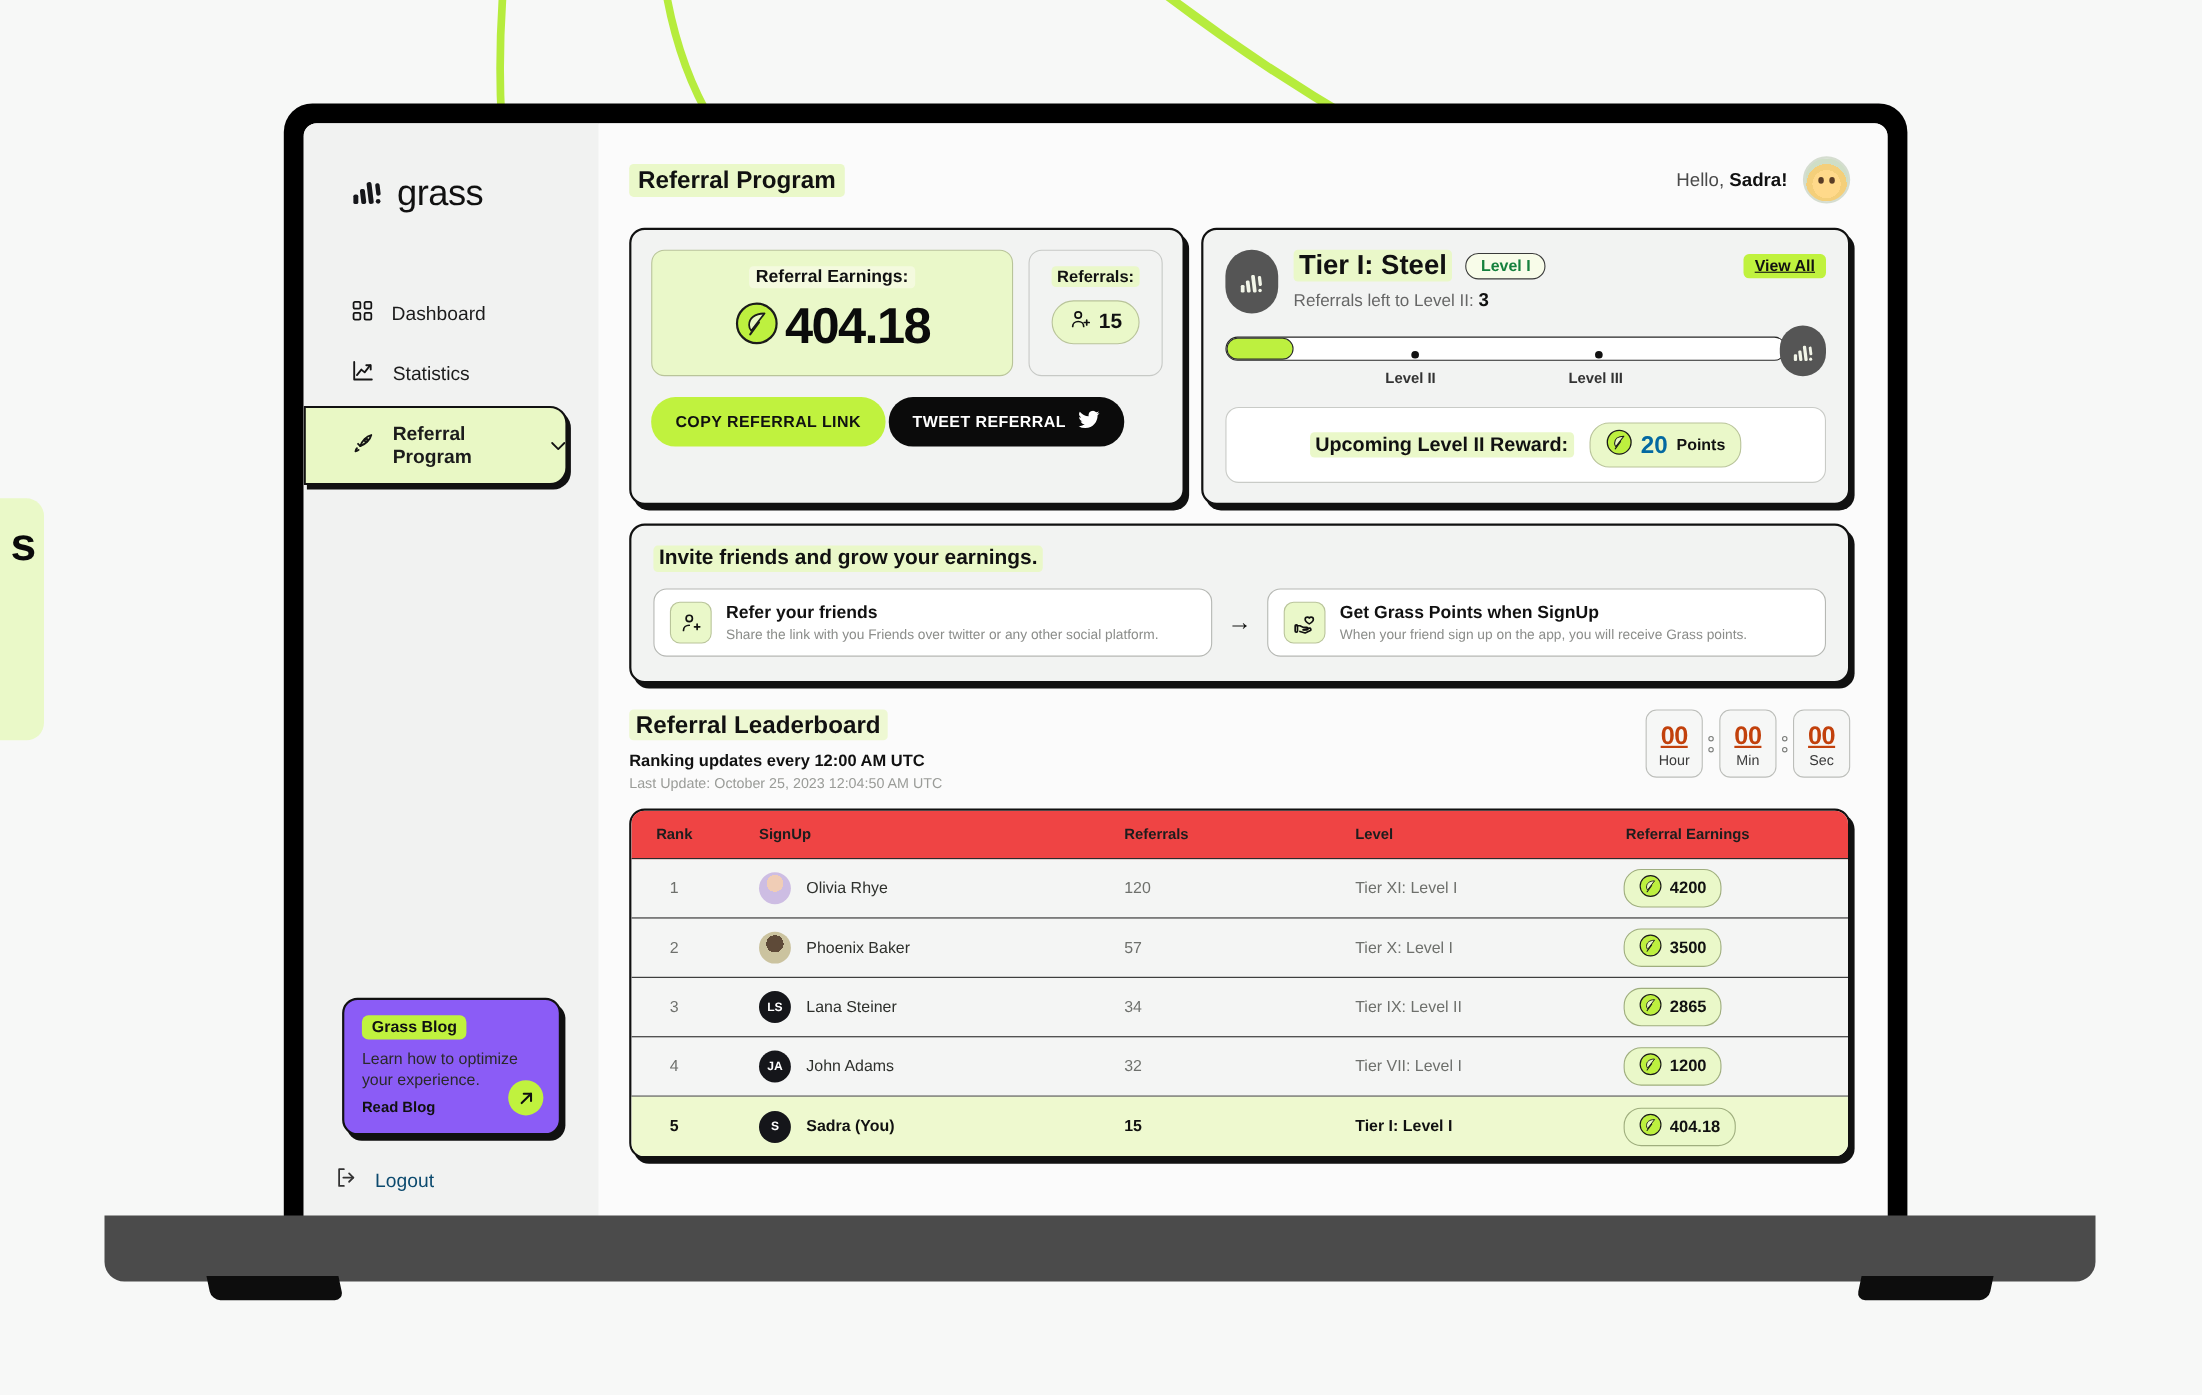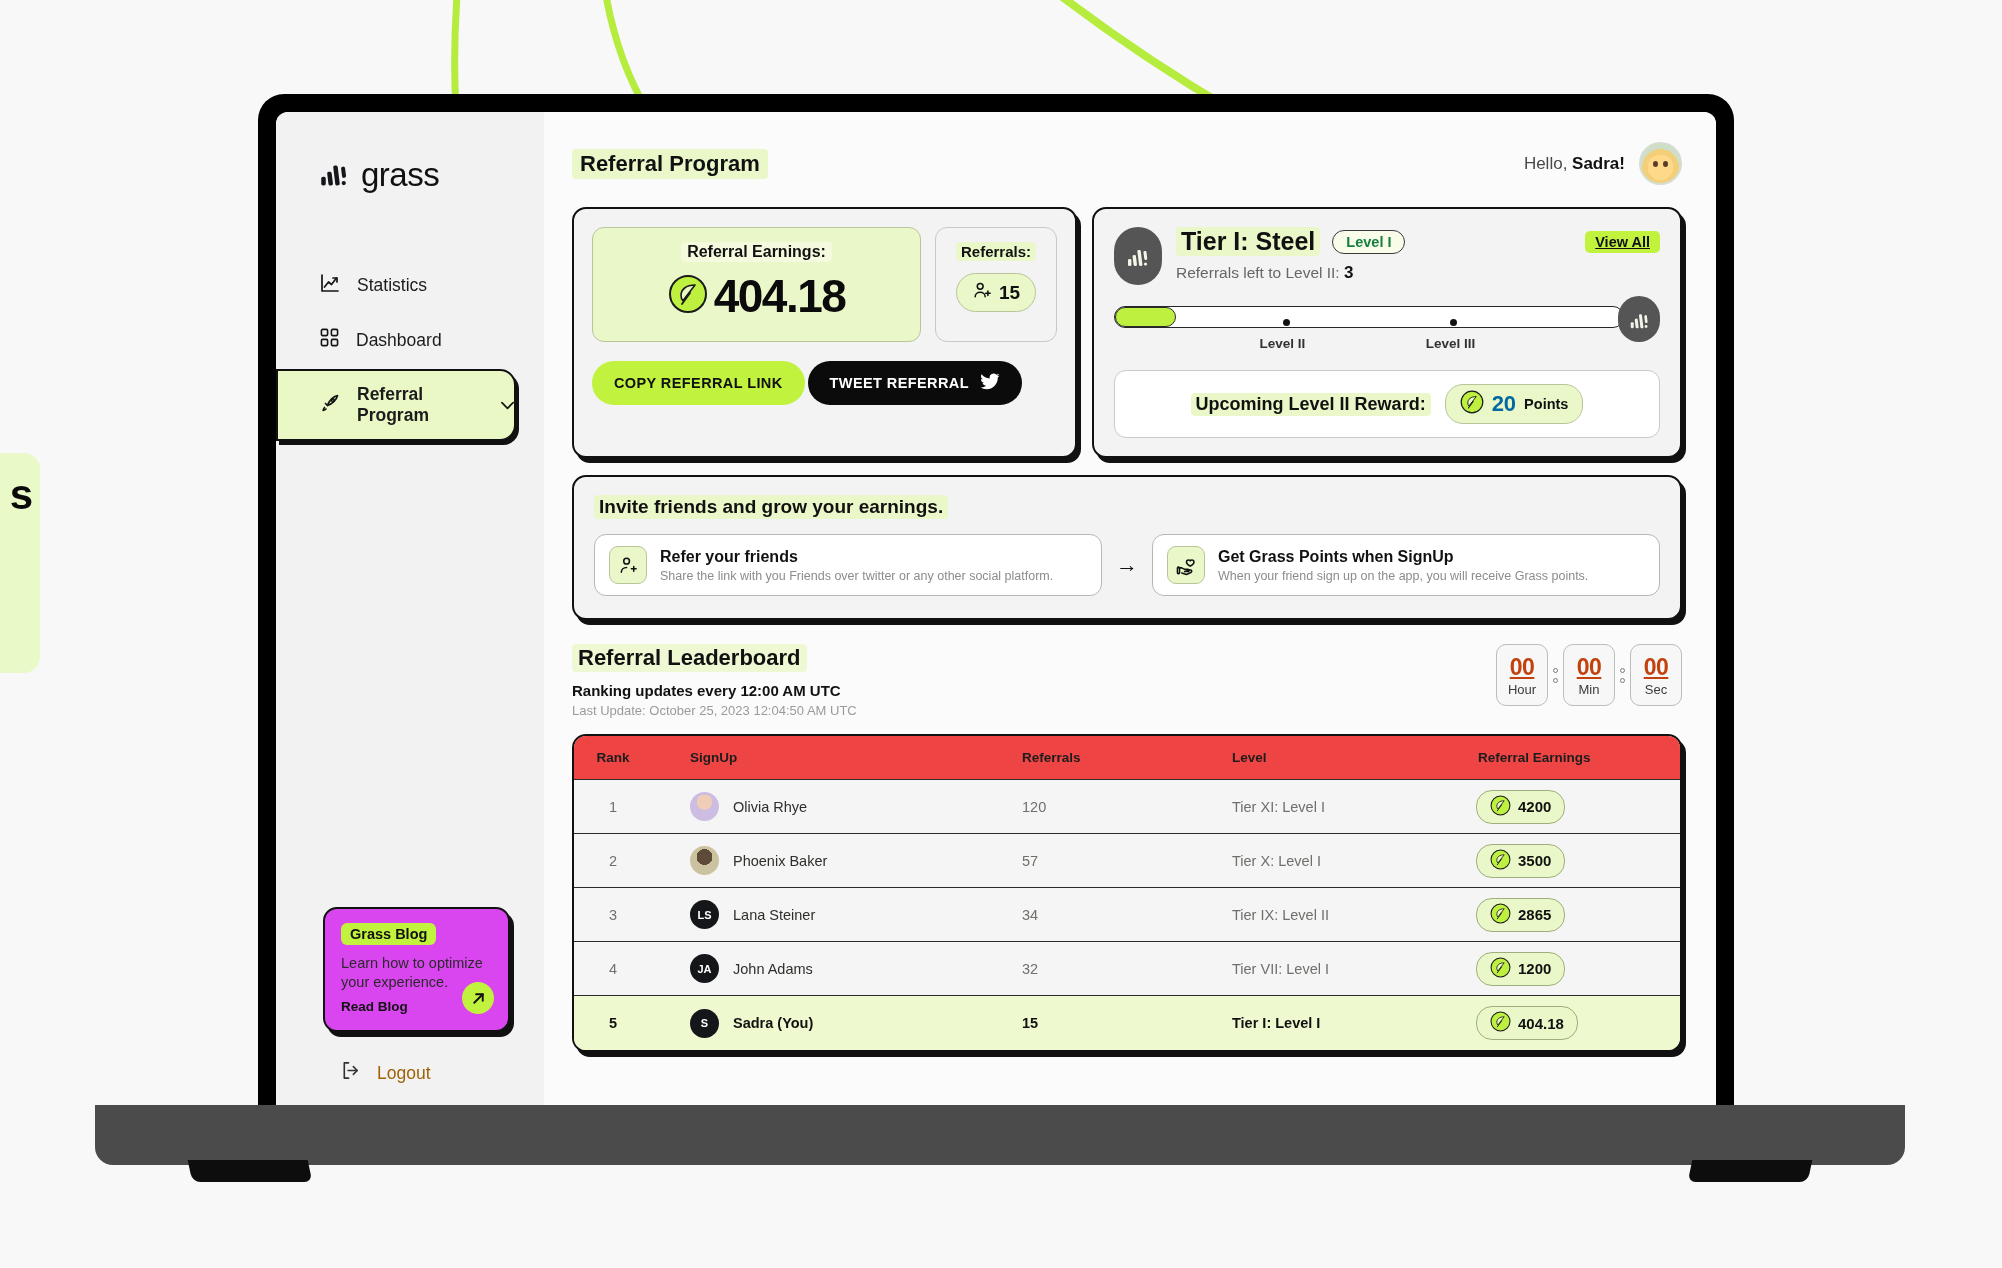--- a/index.html
+++ b/index.html
@@ -53,38 +53,38 @@
     position: relative;
   }
   .nav-item.active {
     background: #e9f8c5; border: 2px solid #111; border-radius: 0 16px 16px 0;
     margin-right: 28px; font-weight: 700; box-shadow: 3px 4px 0 #111;
     padding-left: 42px;
   }
   .nav-item .chev { margin-left: 6px; font-size: 13px; }
   .spacer { flex: 1 1 auto; }
   .blog-card {
-    margin: 0 34px 0 47px; background: #d946ef; border: 2px solid #111;
+    margin: 0 34px 0 35px; background: #8b5cf6; border: 2px solid #111;
     border-radius: 14px; padding: 14px 16px 16px 16px; position: relative;
     box-shadow: 4px 5px 0 #111;
   }
   .blog-tag {
     display: inline-block; background: #c0f23e; border-radius: 6px;
     padding: 3px 9px; font-size: 14.5px; font-weight: 700; color: #111;
   }
   .blog-desc { font-size: 14.5px; line-height: 1.32; color: #2a2a2a; margin-top: 9px; }
   .blog-read { font-size: 13.5px; font-weight: 700; color: #111; margin-top: 7px; }
   .blog-arrow {
     position: absolute; right: 14px; bottom: 16px; width: 32px; height: 32px;
     background: #c0f23e; border-radius: 50%; display: flex; align-items: center;
     justify-content: center; font-size: 17px; color: #111;
   }
   .logout {
     display: flex; align-items: center; gap: 16px;
-    padding: 28px 0 34px 64px; font-size: 17.5px; color: #a16207; cursor: pointer;
+    padding: 28px 0 34px 28px; font-size: 17.5px; color: #0c4a6e; cursor: pointer;
   }
 
   
   .main { flex: 1 1 auto; background: #fbfbfb; padding: 30px 34px 0 28px; overflow: hidden; }
   .topbar { display: flex; align-items: center; justify-content: space-between; margin-bottom: 22px; }
   .page-title {
     font-size: 22px; font-weight: 700; color: #111; background: #eaf8c9;
     padding: 2px 8px; border-radius: 4px;
   }
   .greet { display: flex; align-items: center; gap: 14px; }
@@ -270,39 +270,39 @@
               <rect x="17.2" y="7" width="3.2" height="9" rx="1.4" transform="rotate(-7 18 11)"></rect>
               <circle cx="19" cy="20" r="1.7"></circle>
             </svg>
           </span>
           <span class="brand-name">grass</span>
         </div>
 
         <nav class="nav">
           <div class="nav-item">
             <span>
-              <svg width="20" height="20" viewBox="0 0 20 20" fill="none" stroke="#151515" stroke-width="1.7" stroke-linecap="round" stroke-linejoin="round">
-                <path d="M2 2v16h16"></path>
-                <path d="M4.5 14l4-5 3 2.5 5-6.5"></path>
-                <path d="M13 5h4v4"></path>
-              </svg>
-            </span>
-            <span>Statistics</span>
-          </div>
-
-          <div class="nav-item">
-            <span>
               <svg width="19" height="19" viewBox="0 0 20 20" fill="none" stroke="#151515" stroke-width="1.7">
                 <rect x="1.5" y="1.5" width="6.5" height="6.5" rx="1.3"></rect>
                 <rect x="12" y="1.5" width="6.5" height="6.5" rx="1.3"></rect>
                 <rect x="1.5" y="12" width="6.5" height="6.5" rx="1.3"></rect>
                 <rect x="12" y="12" width="6.5" height="6.5" rx="1.3"></rect>
               </svg>
             </span>
             <span>Dashboard</span>
+          </div>
+
+          <div class="nav-item">
+            <span>
+              <svg width="20" height="20" viewBox="0 0 20 20" fill="none" stroke="#151515" stroke-width="1.7" stroke-linecap="round" stroke-linejoin="round">
+                <path d="M2 2v16h16"></path>
+                <path d="M4.5 14l4-5 3 2.5 5-6.5"></path>
+                <path d="M13 5h4v4"></path>
+              </svg>
+            </span>
+            <span>Statistics</span>
           </div>
 
           <div class="nav-item active">
             <span>
               <svg width="20" height="20" viewBox="0 0 20 20" fill="none" stroke="#151515" stroke-width="1.7" stroke-linecap="round" stroke-linejoin="round">
                 <path d="M7.5 12.5C9 8 13 3.5 17.5 2.5 16.5 7 12 11 7.5 12.5z"></path>
                 <path d="M7.5 12.5l-2-2"></path>
                 <path d="M4.5 14.5c-1 1-1.3 2.8-1.3 2.8s1.8-.3 2.8-1.3"></path>
                 <circle cx="12.8" cy="7.2" r="1.3"></circle>
               </svg>

